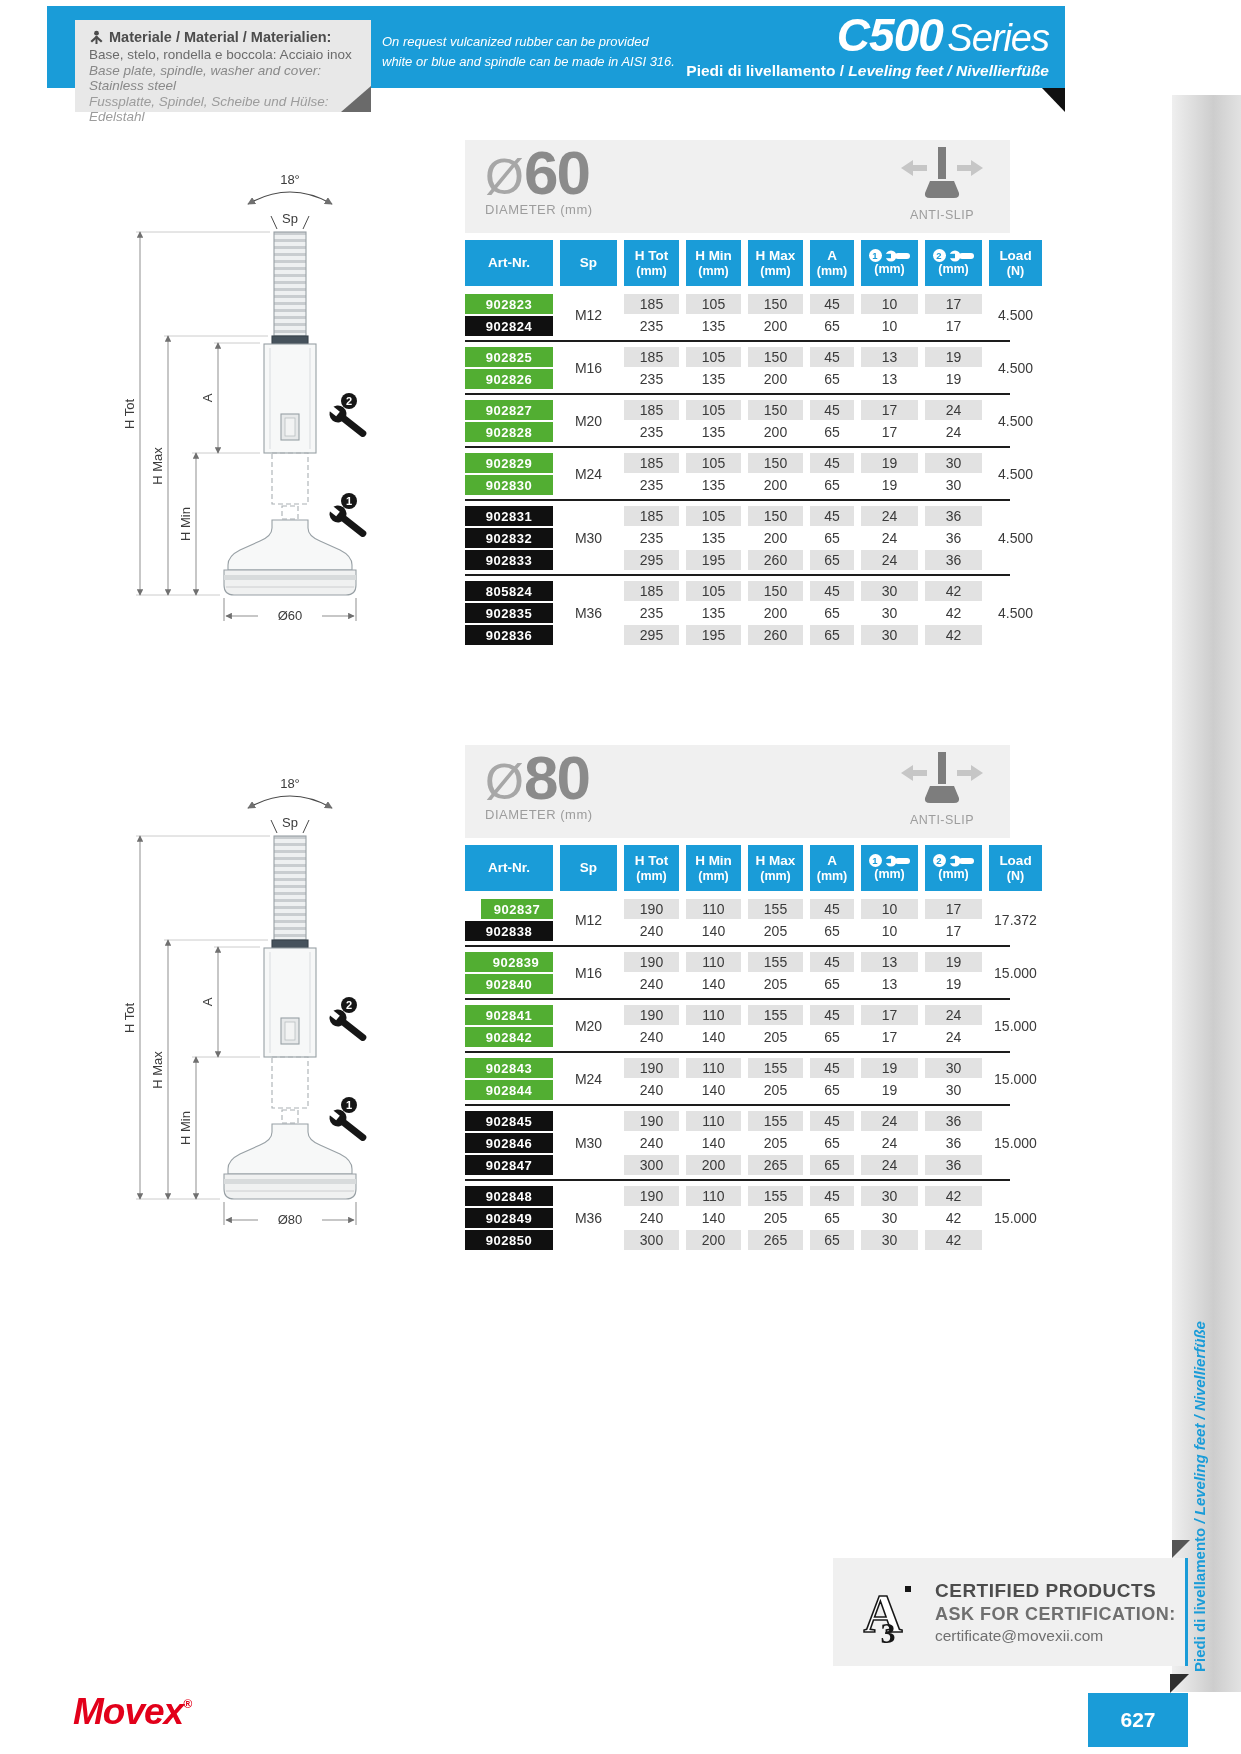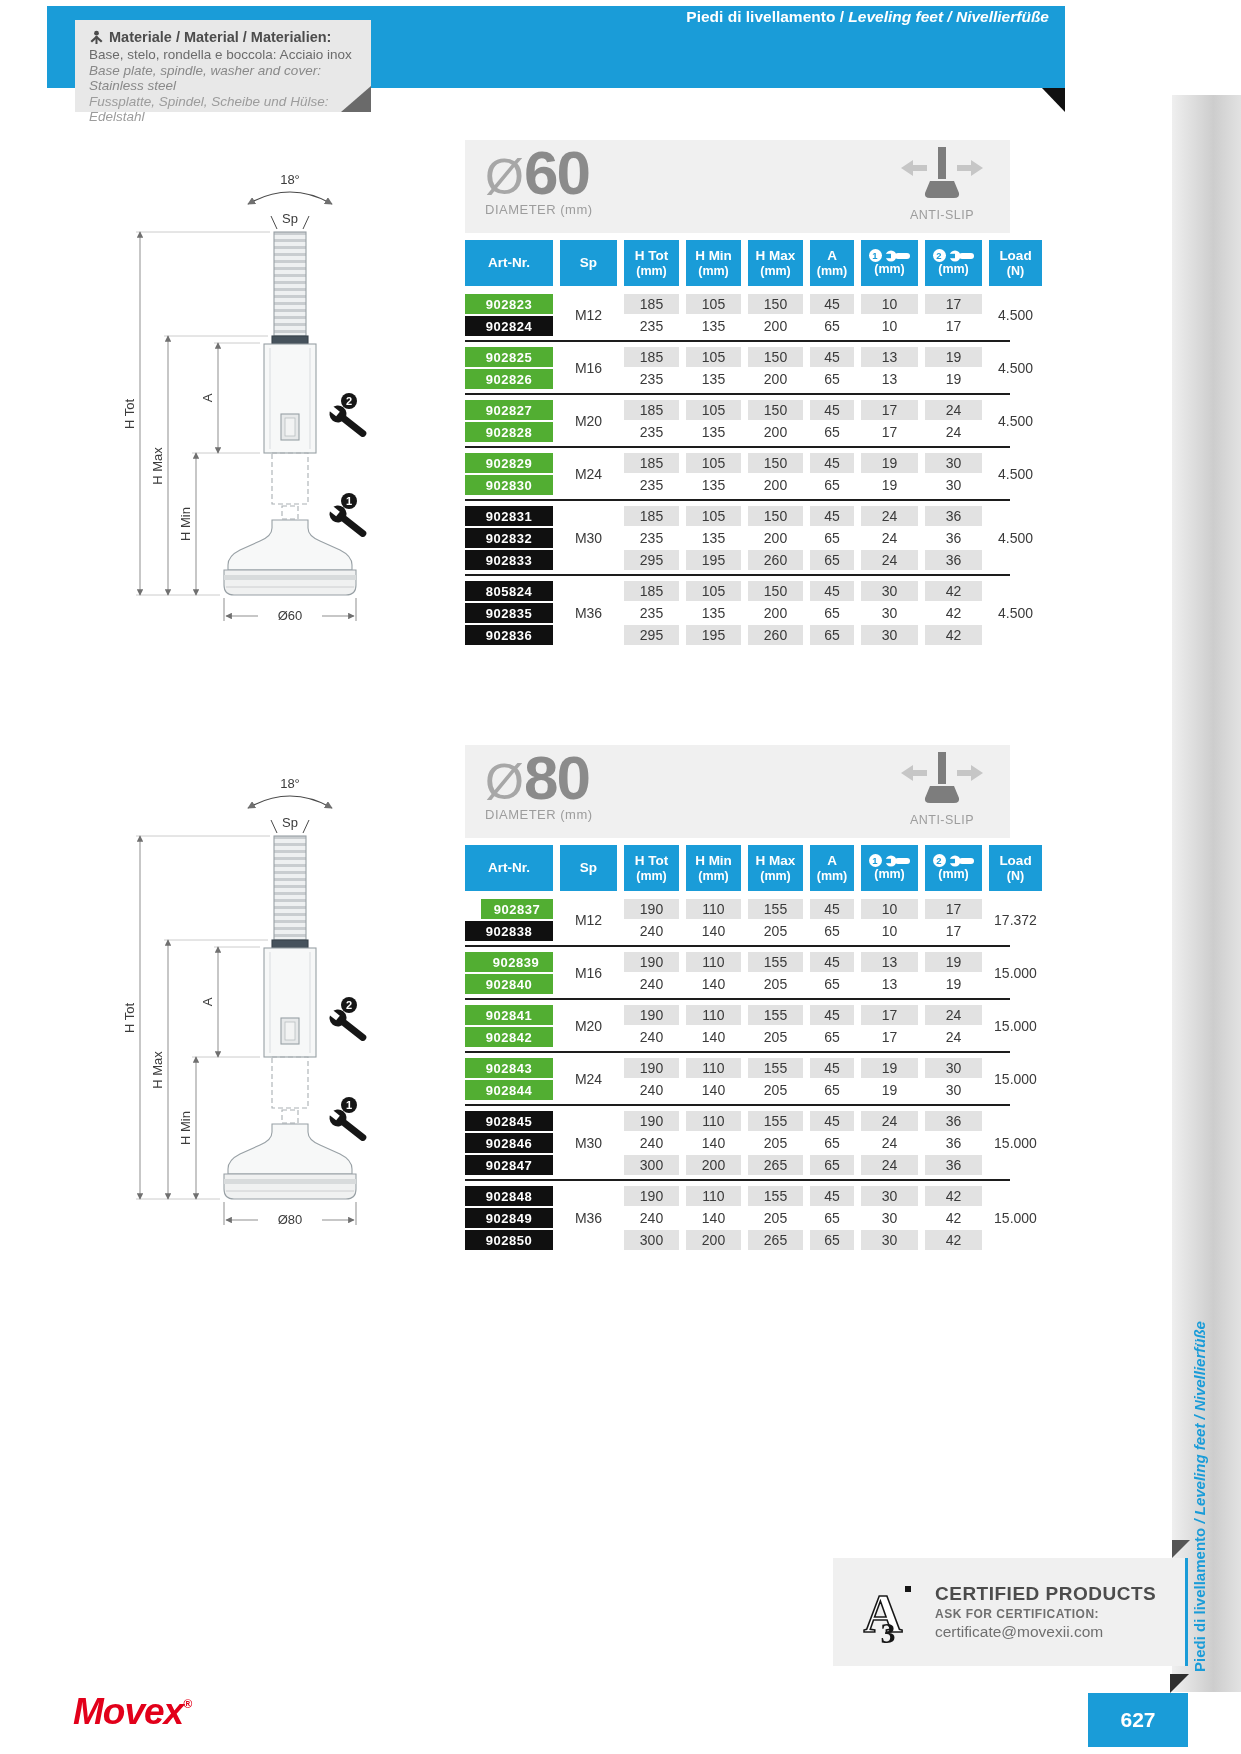--- a/index.html
+++ b/index.html
@@ -82,36 +82,41 @@
     white-space:nowrap; font-size:15px; font-weight:bold; color:#1a9cd8; }
   .sbt2 { font-style:italic; }
 
   
   .cert-box { left:833px; top:1558px; width:352px; height:108px; background:#f0f0f0;
     display:flex; align-items:center; gap:14px; padding-left:22px; box-sizing:border-box; }
   .a3A { font-size:54px; font-weight:bold; fill:#ffffff; stroke:#161616; stroke-width:1.6px;
     font-family:"Liberation Serif", serif; }
   .a3n { font-size:30px; font-weight:bold; fill:#161616; font-family:"Liberation Serif", serif; }
   .cert-t1 { font-size:19px; font-weight:bold; color:#4c4c4c; letter-spacing:0.5px; }
-  .cert-t2 { font-size:12px; font-weight:bold; color:#6f6f6f; letter-spacing:0.5px; margin-top:2px; }
+  .cert-t2 { font-size:18px; font-weight:bold; color:#6f6f6f; letter-spacing:0.5px; margin-top:2px; }
   .cert-t3 { font-size:15.5px; color:#6f6f6f; margin-top:2px; }
   .page-num { left:1088px; top:1693px; width:100px; height:54px; background:#1a9cd8;
     color:#ffffff; font-size:21px; font-weight:bold;
     display:flex; align-items:center; justify-content:center; }
   .brand { left:73px; top:1691px; color:#e2001a; font-style:italic; font-weight:bold; }
   .brand-name { font-size:37px; letter-spacing:-1px; }
   .brand-reg { font-size:12px; vertical-align:16px; }
 </style>
 </head>
 <body>
 
 <div class="page">
 
   <div class="abs banner">
+    <div class="note">
+      <div>On request vulcanized rubber can be provided</div>
+      <div>white or blue and spindle can be made in AISI 316.</div>
+    </div>
     <div class="series-wrap">
+      <div><span class="series-name">C500</span> <span class="series-word">Series</span></div>
       <div class="series-sub"><span>Piedi di livellamento / </span><span class="it">Leveling feet / Nivellierfüße</span></div>
     </div>
   </div>
   <div class="abs banner-fold"></div>
 
   <div class="abs mat-box">
     <div class="mat-title">
       <svg width="15" height="15" viewBox="0 0 15 15">
         <g fill="#4c4c4c">
           <circle cx="7.5" cy="3.2" r="2.4"></circle>

